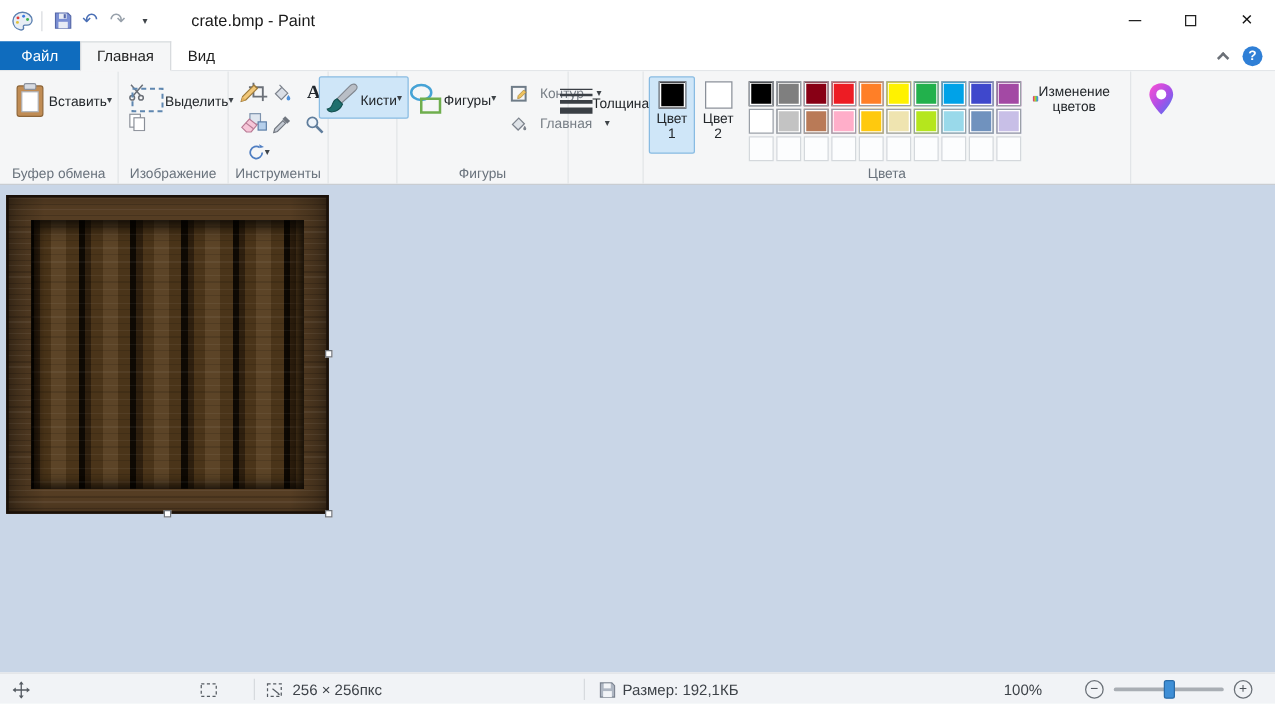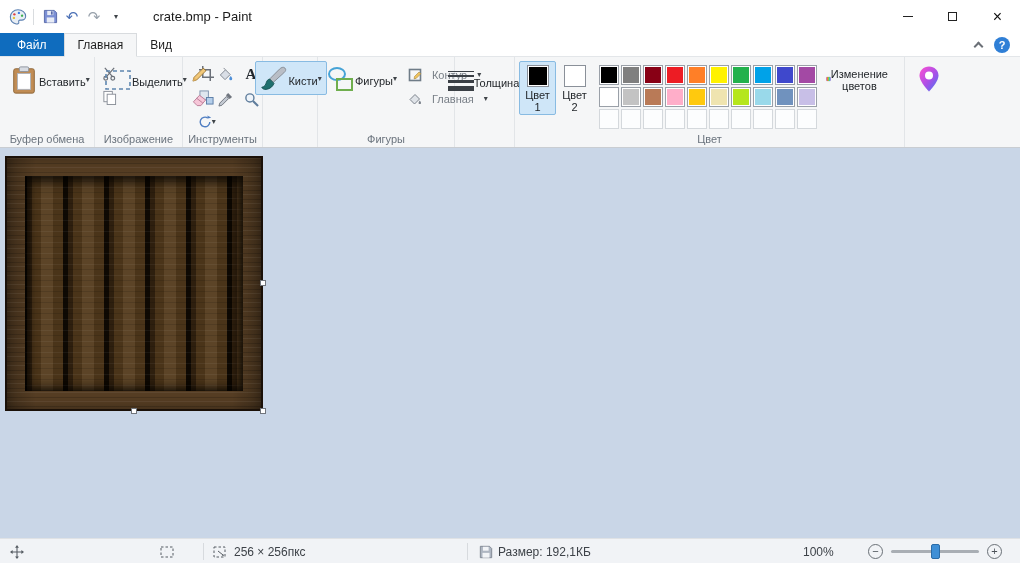--- a/index.html
+++ b/index.html
@@ -45,21 +45,21 @@
   .bigbtn.sel { background:#cfe6f8; border-color:#88bbe2; }
   .smcol { display:flex; flex-direction:column; gap:3px; margin-left:3px; margin-top:2px; }
   .smbtn { width:24px; height:21px; display:flex; align-items:center; justify-content:center; border-radius:2px; }
   .rot-wrap { display:flex; align-items:center; }
   .tools-grid { display:grid; grid-template-columns:repeat(3,23px); grid-auto-rows:22px; gap:3px; margin-top:3px; }
   .txtA { font-family:"Liberation Serif", serif; font-weight:bold; font-size:15px; color:#20262c; }
   .of-col { display:flex; flex-direction:column; gap:4px; margin-left:6px; margin-top:4px; }
   .ofrow { display:flex; align-items:center; gap:10px; font-size:11px; color:#777e86; height:20px; }
   .lines-icon { display:flex; flex-direction:column; align-items:center; gap:3px; padding-top:6px; height:32px; }
   .lines-icon i { display:block; width:26px; background:#3a3f45; }
-  .colorbtn { width:37px; display:flex; flex-direction:column; align-items:center; padding:3px 2px 1px; border:1px solid transparent; border-radius:2px; }
+  .colorbtn { width:37px; display:flex; flex-direction:column; align-items:center; padding:3px 2px 9px; border:1px solid transparent; border-radius:2px; }
   .colorbtn.sel { background:#cfe6f8; border-color:#88bbe2; }
   .cswatch { width:22px; height:22px; border:1px solid #8a9099; box-shadow:inset 0 0 0 1px #fff; }
   .colorbtn .lbl { margin-top:2px; font-size:11px; line-height:12px; text-align:center; color:#23272b; }
   .palette { display:grid; grid-template-columns:repeat(10,20px); grid-auto-rows:20px; gap:2px; margin:4px 4px 0 6px; }
   .swatch { width:20px; height:20px; border:1px solid #9aa0a8; box-shadow:inset 0 0 0 1px #fff; }
   .swatch.empty { border-color:#d4d8dc; background:#fcfdfe; box-shadow:none; }
   .editcolors { width:72px; }
   .editcolors .lbl { white-space:normal; }
   .p3dbtn { width:104px; margin:0 auto; }
   .p3dbtn .lbl { white-space:normal; width:96px; }
@@ -358,21 +358,21 @@
                 <stop offset=".4" stop-color="#e9d83e"></stop>
                 <stop offset=".6" stop-color="#55c43e"></stop>
                 <stop offset=".8" stop-color="#3ec0e9"></stop>
                 <stop offset="1" stop-color="#5a3ee9"></stop>
               </linearGradient>
             </defs>
             <rect x="1.5" y="1.5" width="21" height="21" rx="4" fill="url(#g-rb)" stroke="#8b8f96"></rect>
           </svg>
         <span class="lbl">Изменение цветов</span>
       </div>
-      <div class="rgroup-label">Цвет</div>
+      <div class="rgroup-label">Цвета</div>
     </div>
 
     <div class="rgroup" style="width:115px; justify-content:center">
       <div class="bigbtn p3dbtn">
         <svg width="24" height="28" viewBox="0 0 24 28">
             <defs>
               <linearGradient id="g-p3" x1="0" y1="0" x2="1" y2="1">
                 <stop offset="0" stop-color="#ff4fd2"></stop>
                 <stop offset=".55" stop-color="#a84fe8"></stop>
                 <stop offset="1" stop-color="#3e7bf0"></stop>

